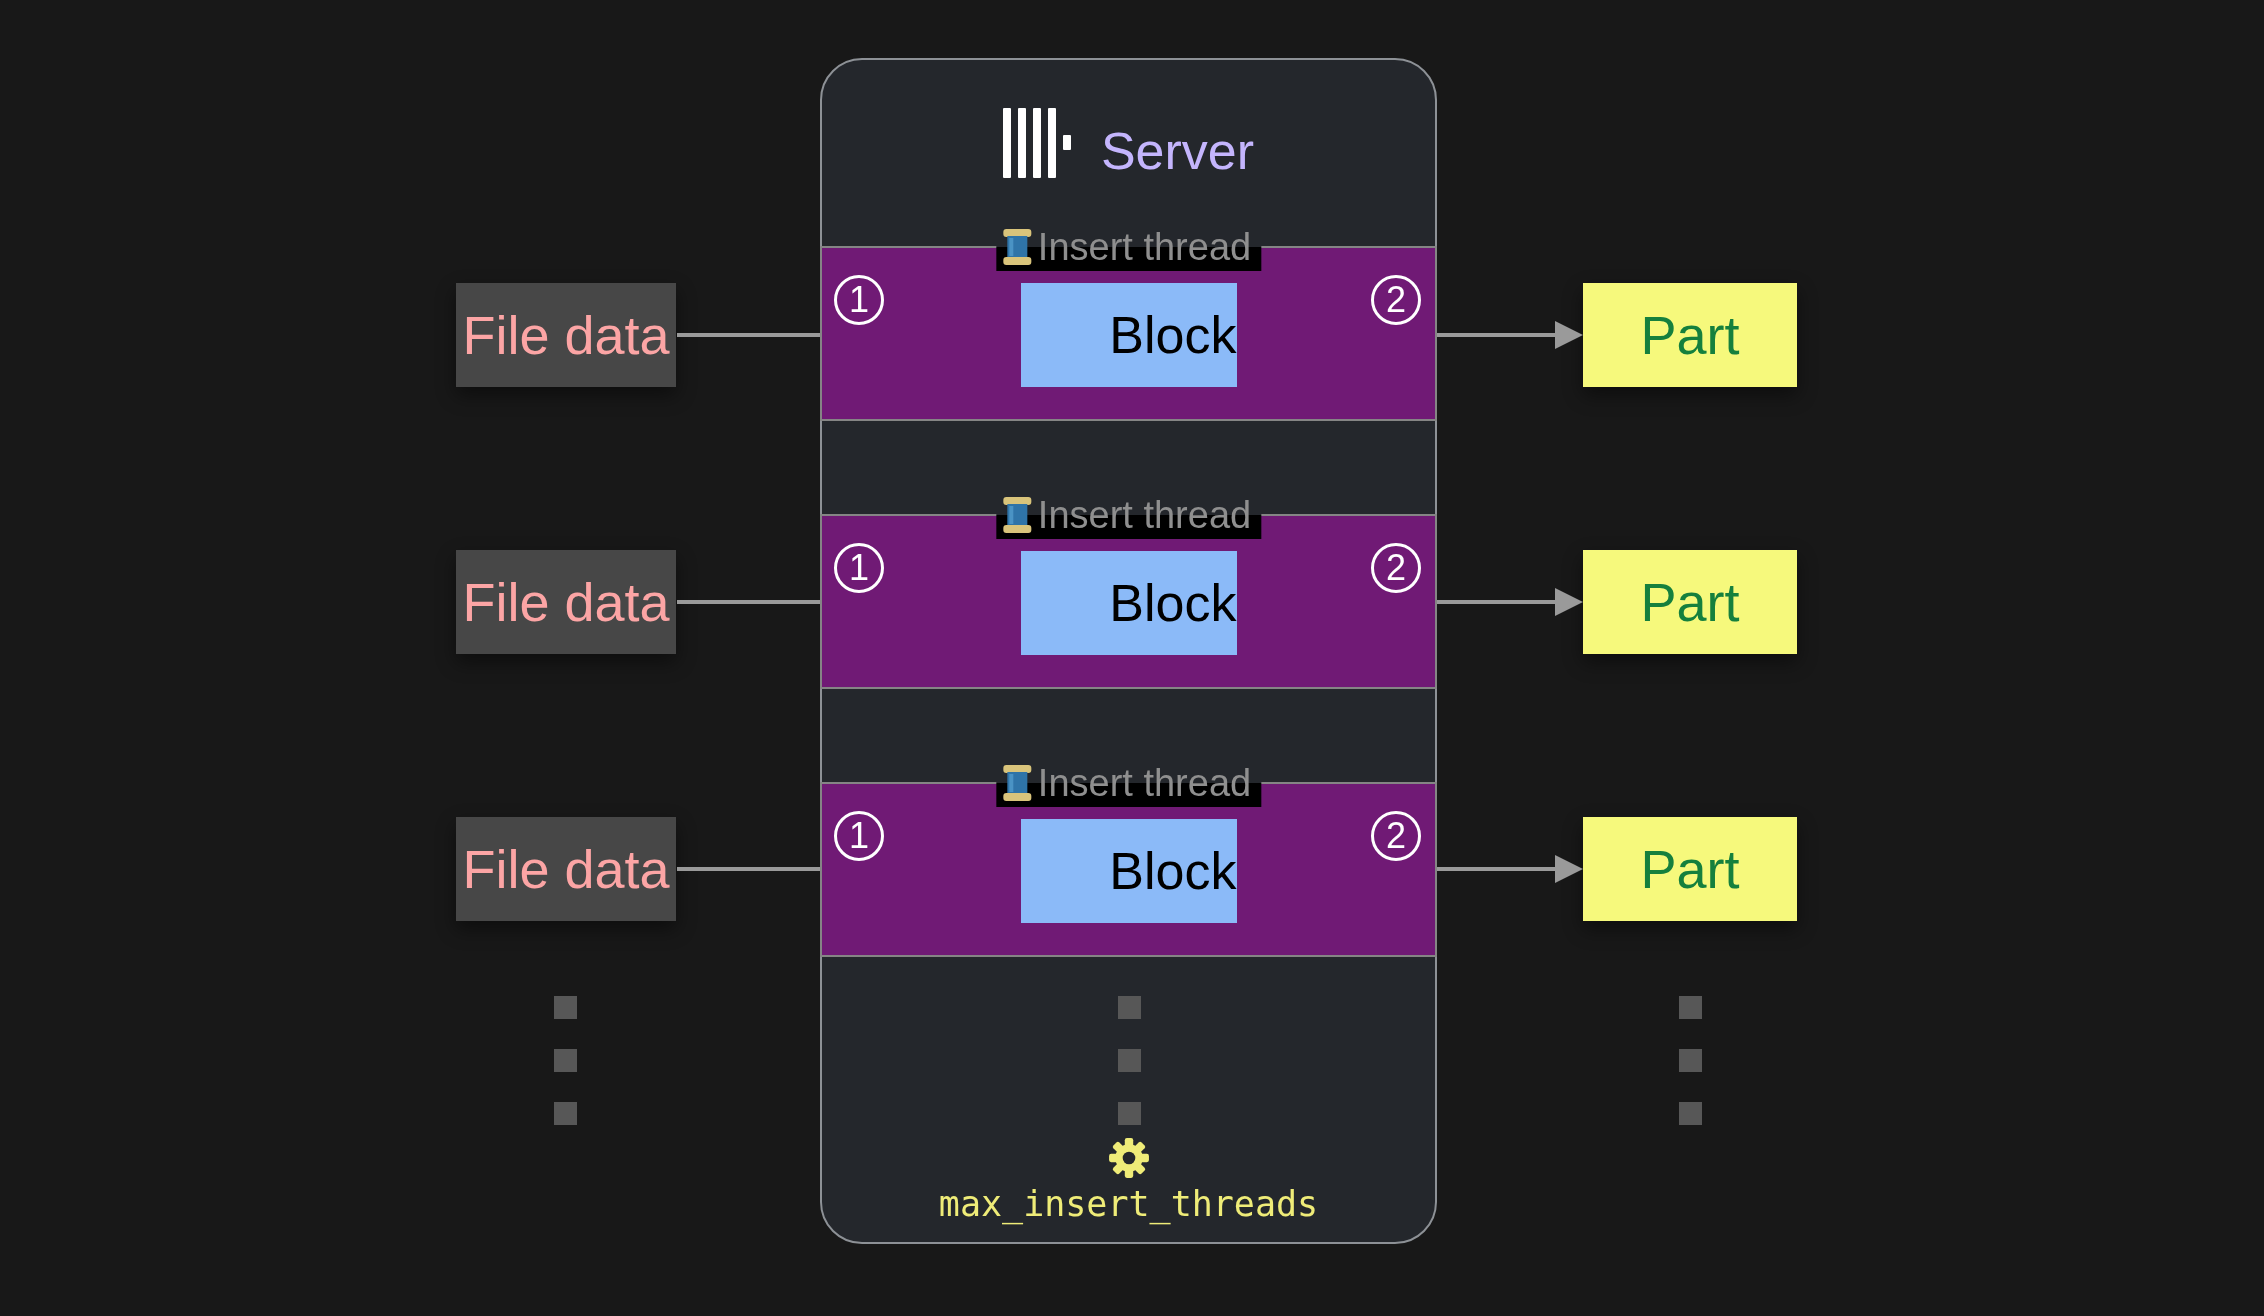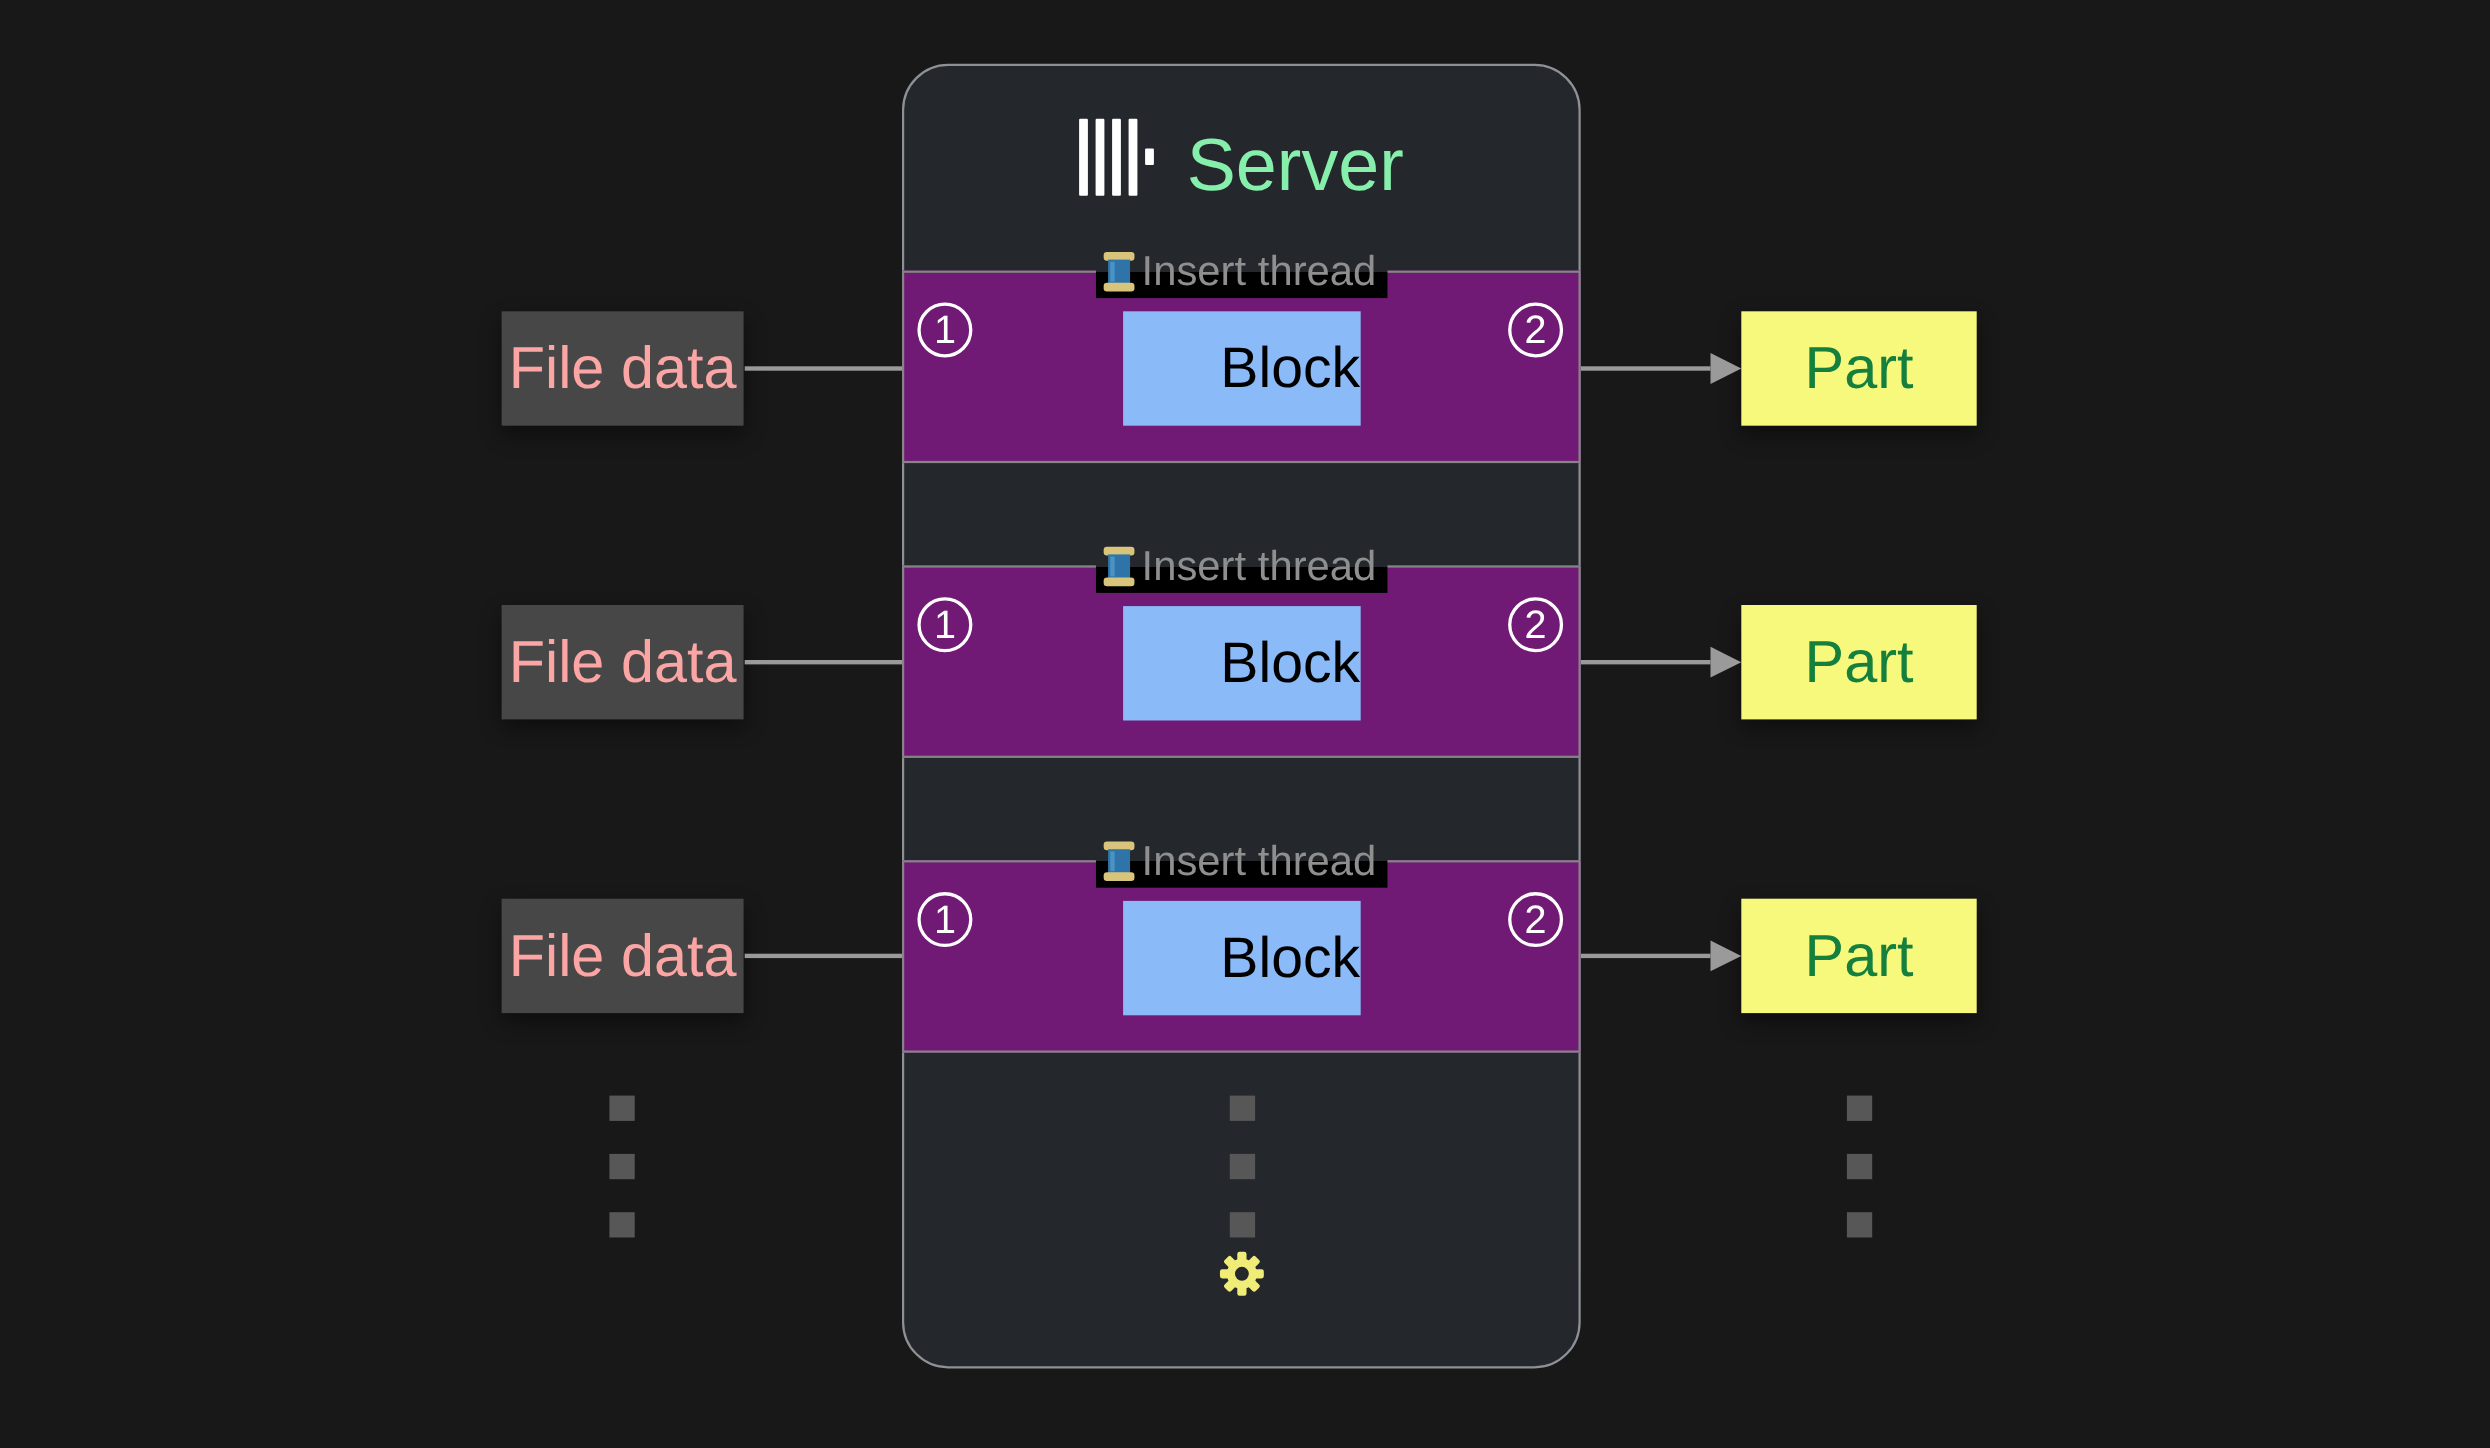--- a/index.html
+++ b/index.html
@@ -13,21 +13,21 @@
     box-sizing:border-box;background:var(--panel-bg,#24272c);
     border:2px solid #8d9196;border-radius:42px;
   }
   .title-row{
     position:absolute;left:0;top:30px;width:100%;height:105px;
     display:flex;align-items:center;justify-content:center;gap:30px;
   }
   .ch-logo{display:flex;align-items:center;gap:7px;}
   .ch-logo .bar{width:8px;height:70px;background:#fff;border-radius:1px;}
   .ch-logo .dot{width:8px;height:15px;background:#fff;border-radius:1px;}
-  .title-text{color:#86efac;font-size:67px;line-height:90px;margin-top:16px;}
+  .title-text{color:#c4b5fd;font-size:52px;line-height:90px;margin-top:16px;}
   
   .thread{
     position:absolute;left:-2px;width:617px;height:175px;box-sizing:border-box;
     background:#701a75;border:2px solid #858585;
   }
   .thread.t1{top:186px}.thread.t2{top:454px}.thread.t3{top:722px}
   .legend{
     position:absolute;top:-25px;left:50%;transform:translateX(-50%);
     height:48px;display:flex;align-items:center;gap:6px;padding:0 10px 0 6px;
     background:linear-gradient(to bottom,var(--panel-bg,#24272c) 0 50%,#000 50% 100%);
@@ -194,16 +194,17 @@
         <g fill="#efec78">
           <rect x="16" y="1" width="8" height="38" rx="2"></rect>
           <rect x="16" y="1" width="8" height="38" rx="2" transform="rotate(45 20 20)"></rect>
           <rect x="16" y="1" width="8" height="38" rx="2" transform="rotate(90 20 20)"></rect>
           <rect x="16" y="1" width="8" height="38" rx="2" transform="rotate(135 20 20)"></rect>
           <circle cx="20" cy="20" r="13"></circle>
         </g>
         <circle cx="20" cy="20" r="6" fill="#24272c"></circle>
       </svg>
     </div>
+    <div class="setting">max_insert_threads</div>
 
   </div>
 
 </div>
 
 </body></html>

